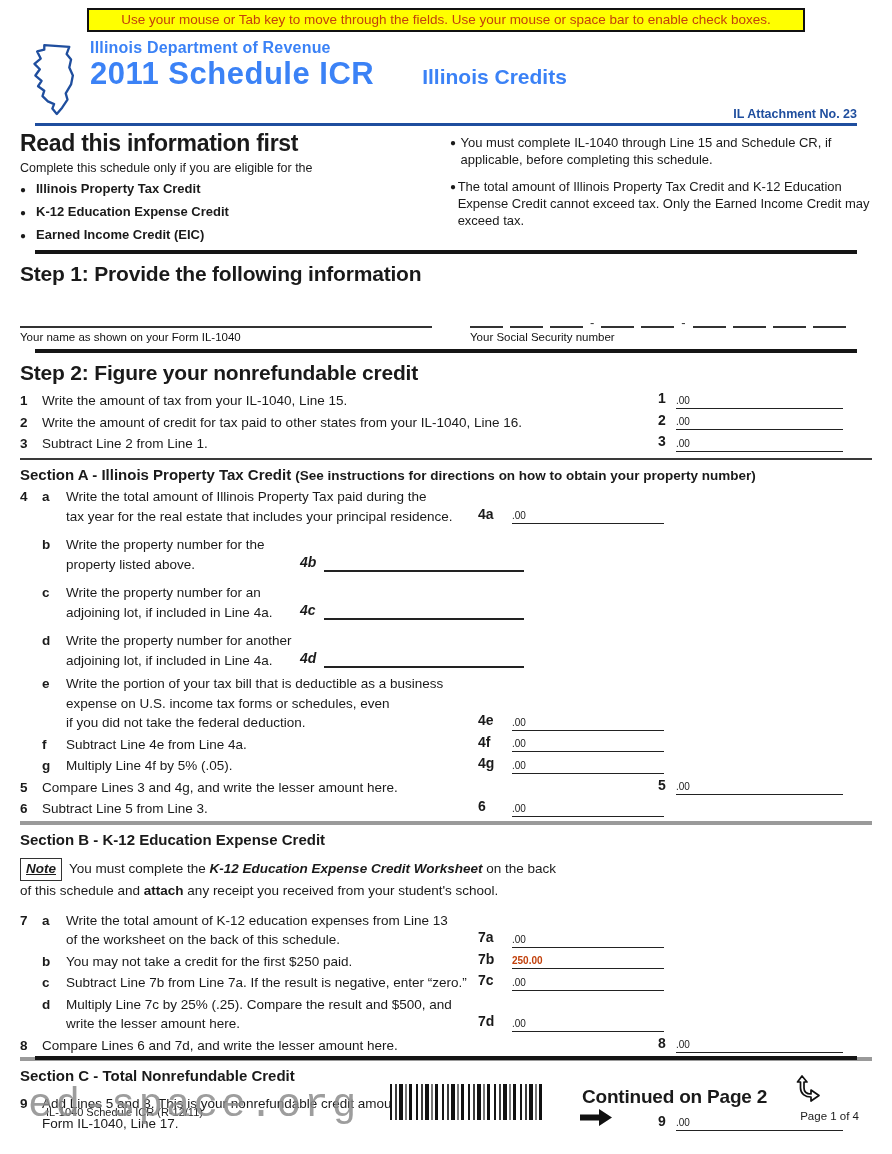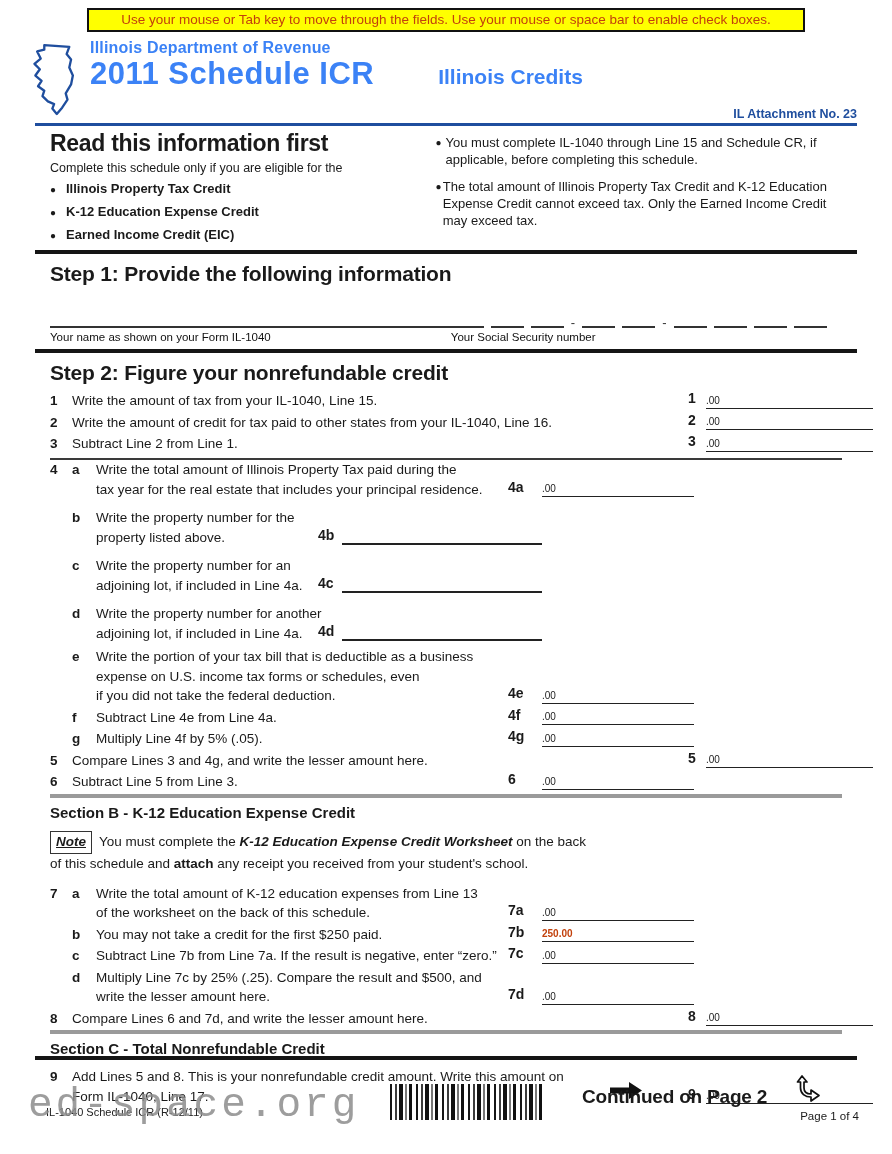--- a/index.html
+++ b/index.html
@@ -15,28 +15,28 @@
     margin:8px auto 5px auto; width:718px; background:#ffff00;
     border:2px solid #111; text-align:center; font-size:13.5px;
     padding:2px 0 3px 0; color:#c2410c;
   }
 
   
   .header { position:relative; padding:2px 35px 6px 30px; height:86px; }
   .logo { position:absolute; left:30px; top:4px; }
   .head-text { margin-left:60px; color:#3b82f6; }
   .agency { font-weight:bold; font-size:16px; letter-spacing:.2px; }
-  .titlerow { display:flex; align-items:baseline;gap:16px; }
+  .titlerow { display:flex; align-items:baseline; }
   .main-title { font-weight:bold; font-size:31px; letter-spacing:.5px; line-height:34px; }
   .subtitle { font-weight:bold; font-size:21px; margin-left:48px; }
   .attach { font-weight:bold; font-size:12.5px; margin-top:1px; }
   .attachment-no { position:absolute; right:35px; bottom:2px; color:#1f4e9e; font-weight:bold; font-size:12.5px; }
   .rule-blue { height:3px; background:#1f4e9e; margin:0 35px; }
 
-  .content { padding:0 50px; }
+  .content { padding:0 20px; }
 
   
   .info { display:flex; padding-top:4px; padding-bottom:6px; }
   .info-left { width:400px; }
   .info-heading { font-size:23px; font-weight:bold; letter-spacing:-.3px; }
   .info-intro { font-size:12.5px; margin-top:4px; }
   .blt { display:flex; font-size:13px; margin-top:6px; }
   .blt .dot { width:16px; font-size:10px; line-height:17px; }
   .blt.bold { font-weight:bold; }
   .info-right { width:422px; margin-left:auto; padding-top:4px; }
@@ -73,21 +73,21 @@
     display:inline-block; border-bottom:1.8px solid #222; text-align:left;
     font-size:10px; color:#222; vertical-align:bottom; line-height:15px;
   }
   .amt.mid { left:458px; }
   .amt.mid .albl { width:26px; }
   .amt.mid .aline { width:152px; margin-left:8px; }
   .amt.right { left:638px; }
   .amt.right .albl { width:14px; }
   .amt.right .aline { width:167px; margin-left:4px; }
   .amt .bold-val { font-weight:bold; color:#c2410c; }
-  .prop { position:absolute; left:268px; bottom:2px; white-space:nowrap; }
+  .prop { position:absolute; left:280px; bottom:2px; white-space:nowrap;font-style:italic; }
   .prop .albl { font-weight:bold; font-size:14px; margin-right:8px; }
   .prop .aline { display:inline-block; width:200px; border-bottom:2.5px solid #222; height:12px; vertical-align:bottom; }
 
   .sec-header { font-size:15px; font-weight:bold; padding:6px 0 4px 0; }
   .sec-header .paren { font-size:13.5px; }
 
   .mb9 { margin-bottom:9px; }
   .mb4 { margin-bottom:4px; }
   .mb2 { margin-bottom:2px; }
 
@@ -219,20 +219,24 @@
       </div>
       <div class="row simple">
         <span class="num">3</span>
         <span class="txt">Subtract Line 2 from Line 1.</span>
         <span class="amt right"><span class="albl">3</span><span class="aline"><span>.00</span></span></span>
       </div>
     </div>
 
     <div class="rule-dark2" style="margin-left:0;margin-right:0;"></div>
 
+    <div class="sec-header">
+      <span>Section A - Illinois Property Tax Credit</span>
+      <span class="paren">(See instructions for directions on how to obtain your property number)</span>
+    </div>
 
     <div class="row lettered mb9">
       <span class="num">4</span>
       <span class="letter">a</span>
       <span class="txt">
         <span class="block">Write the total amount of Illinois Property Tax paid during the</span>
         <span class="block">tax year for the real estate that includes your principal residence.</span>
       </span>
       <span class="amt mid"><span class="albl">4a</span><span class="aline"><span>.00</span></span></span>
     </div>

